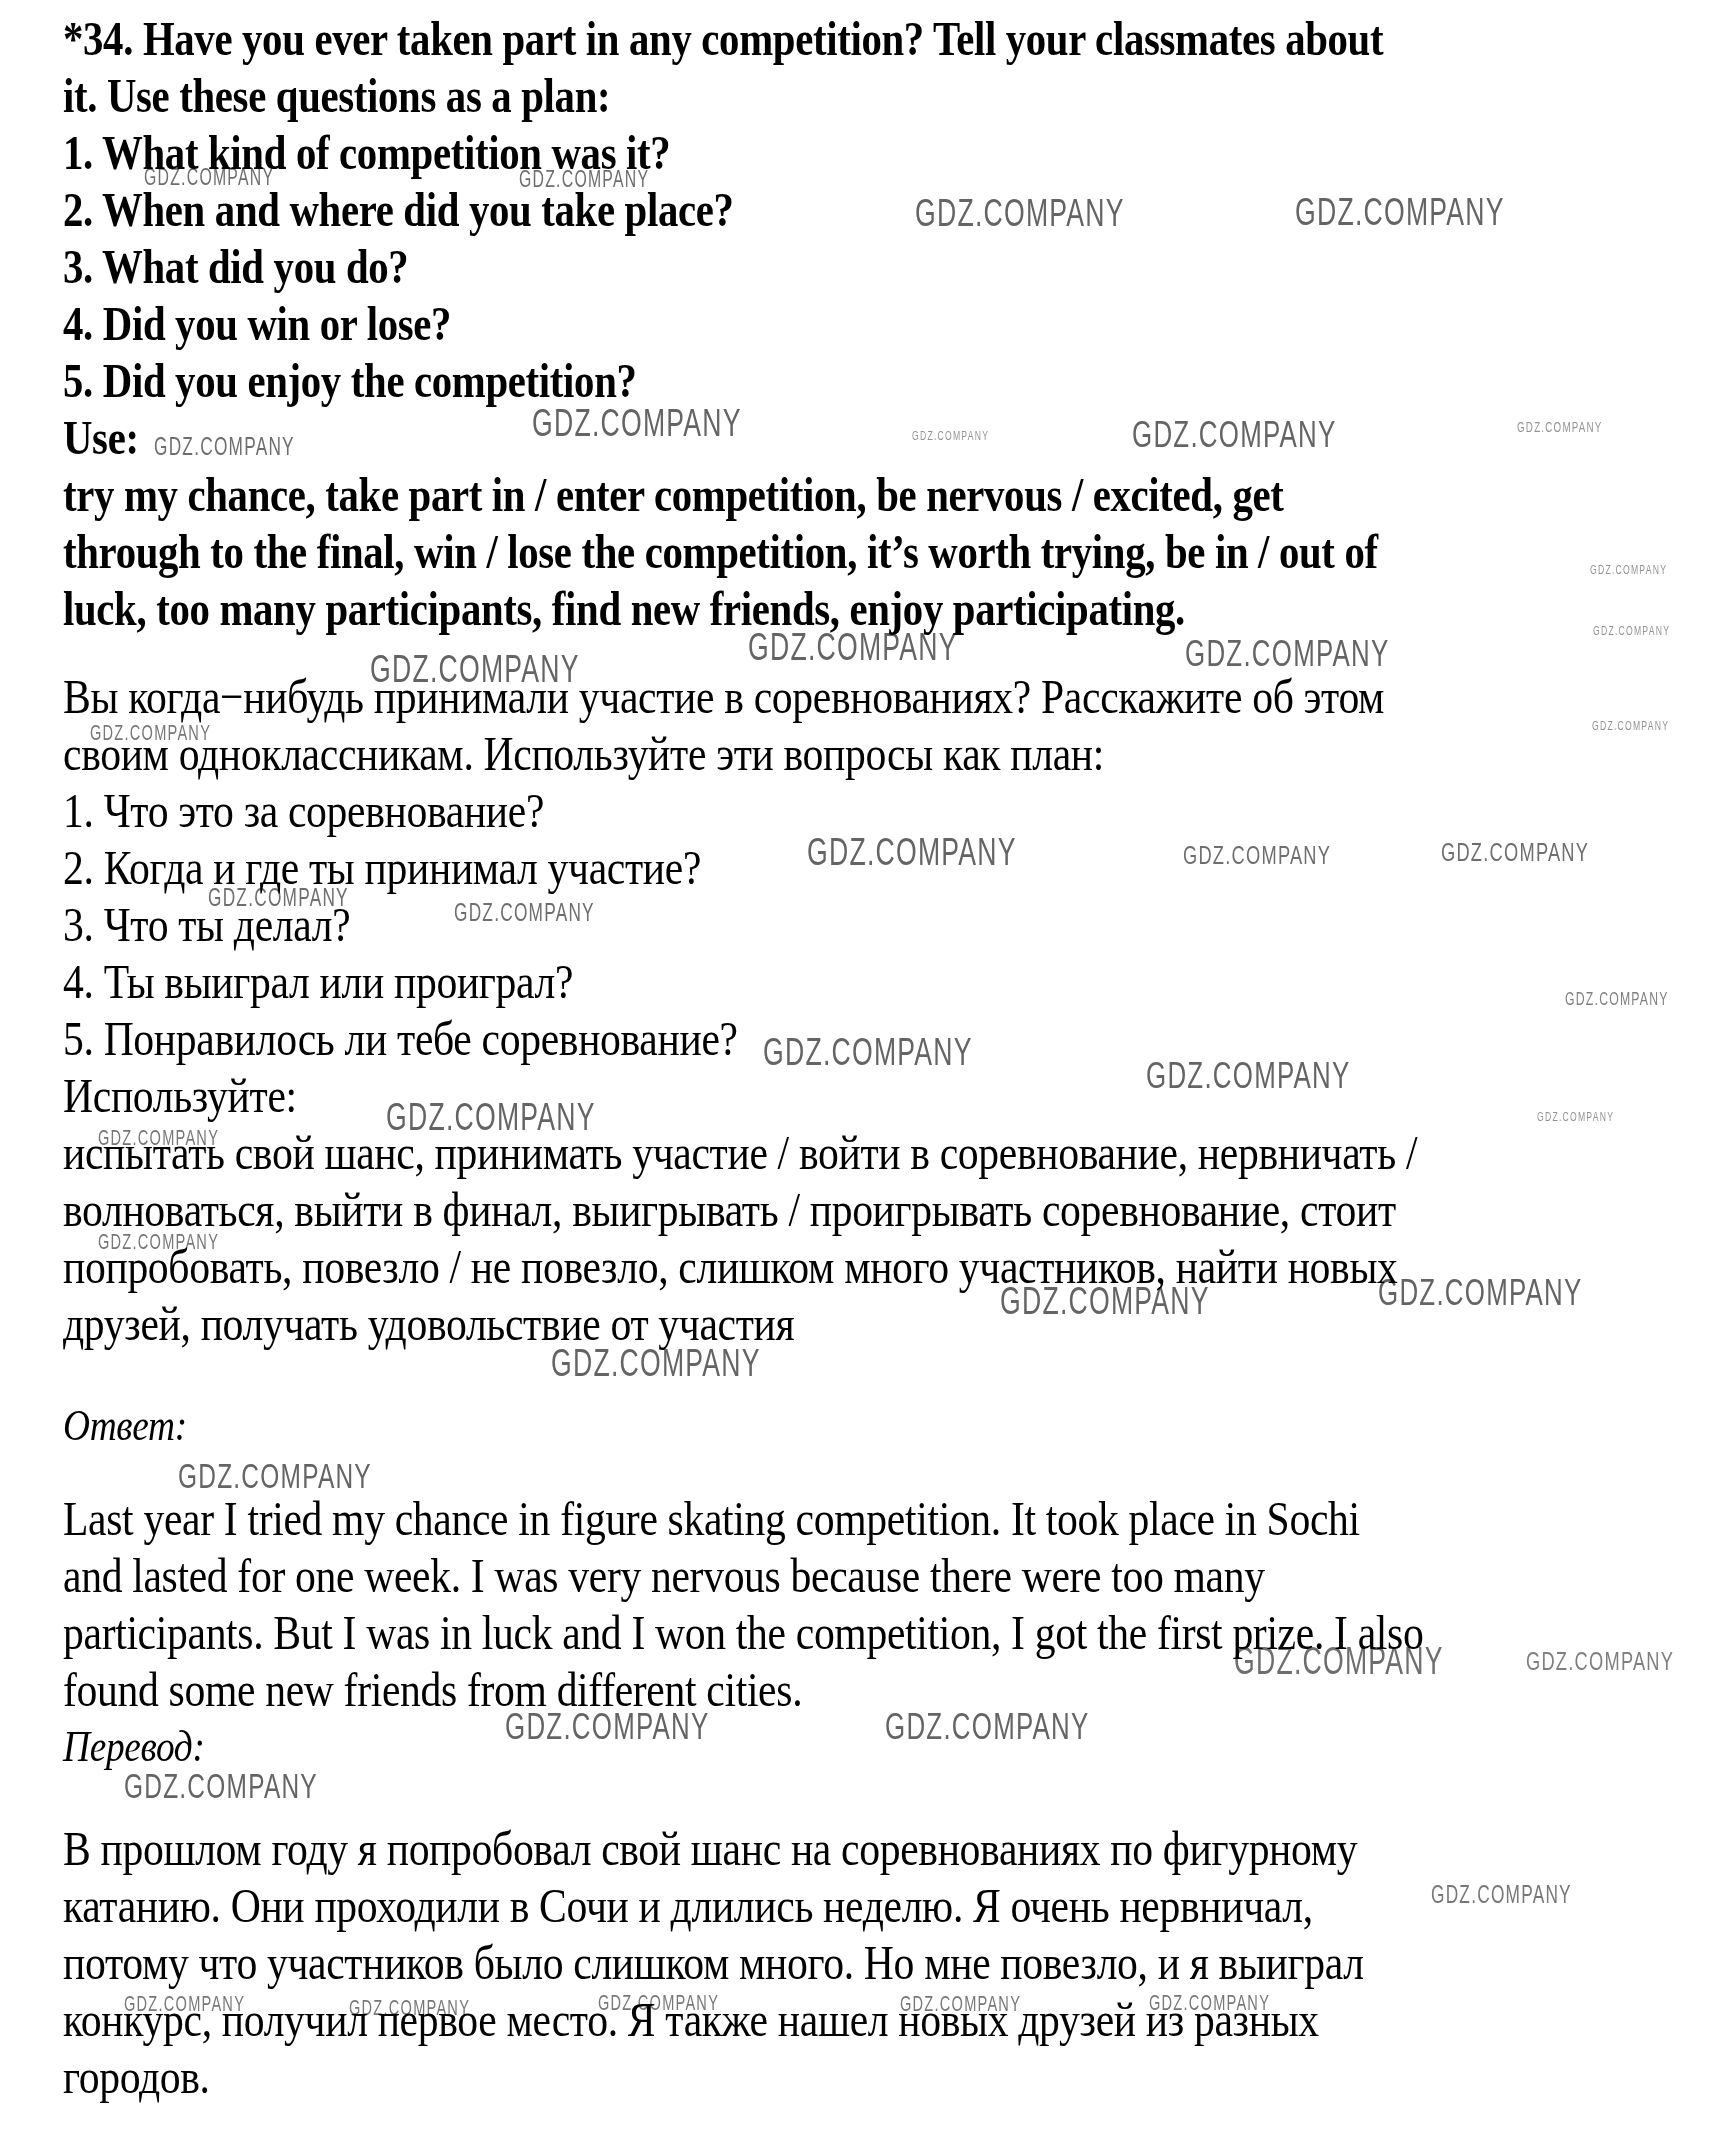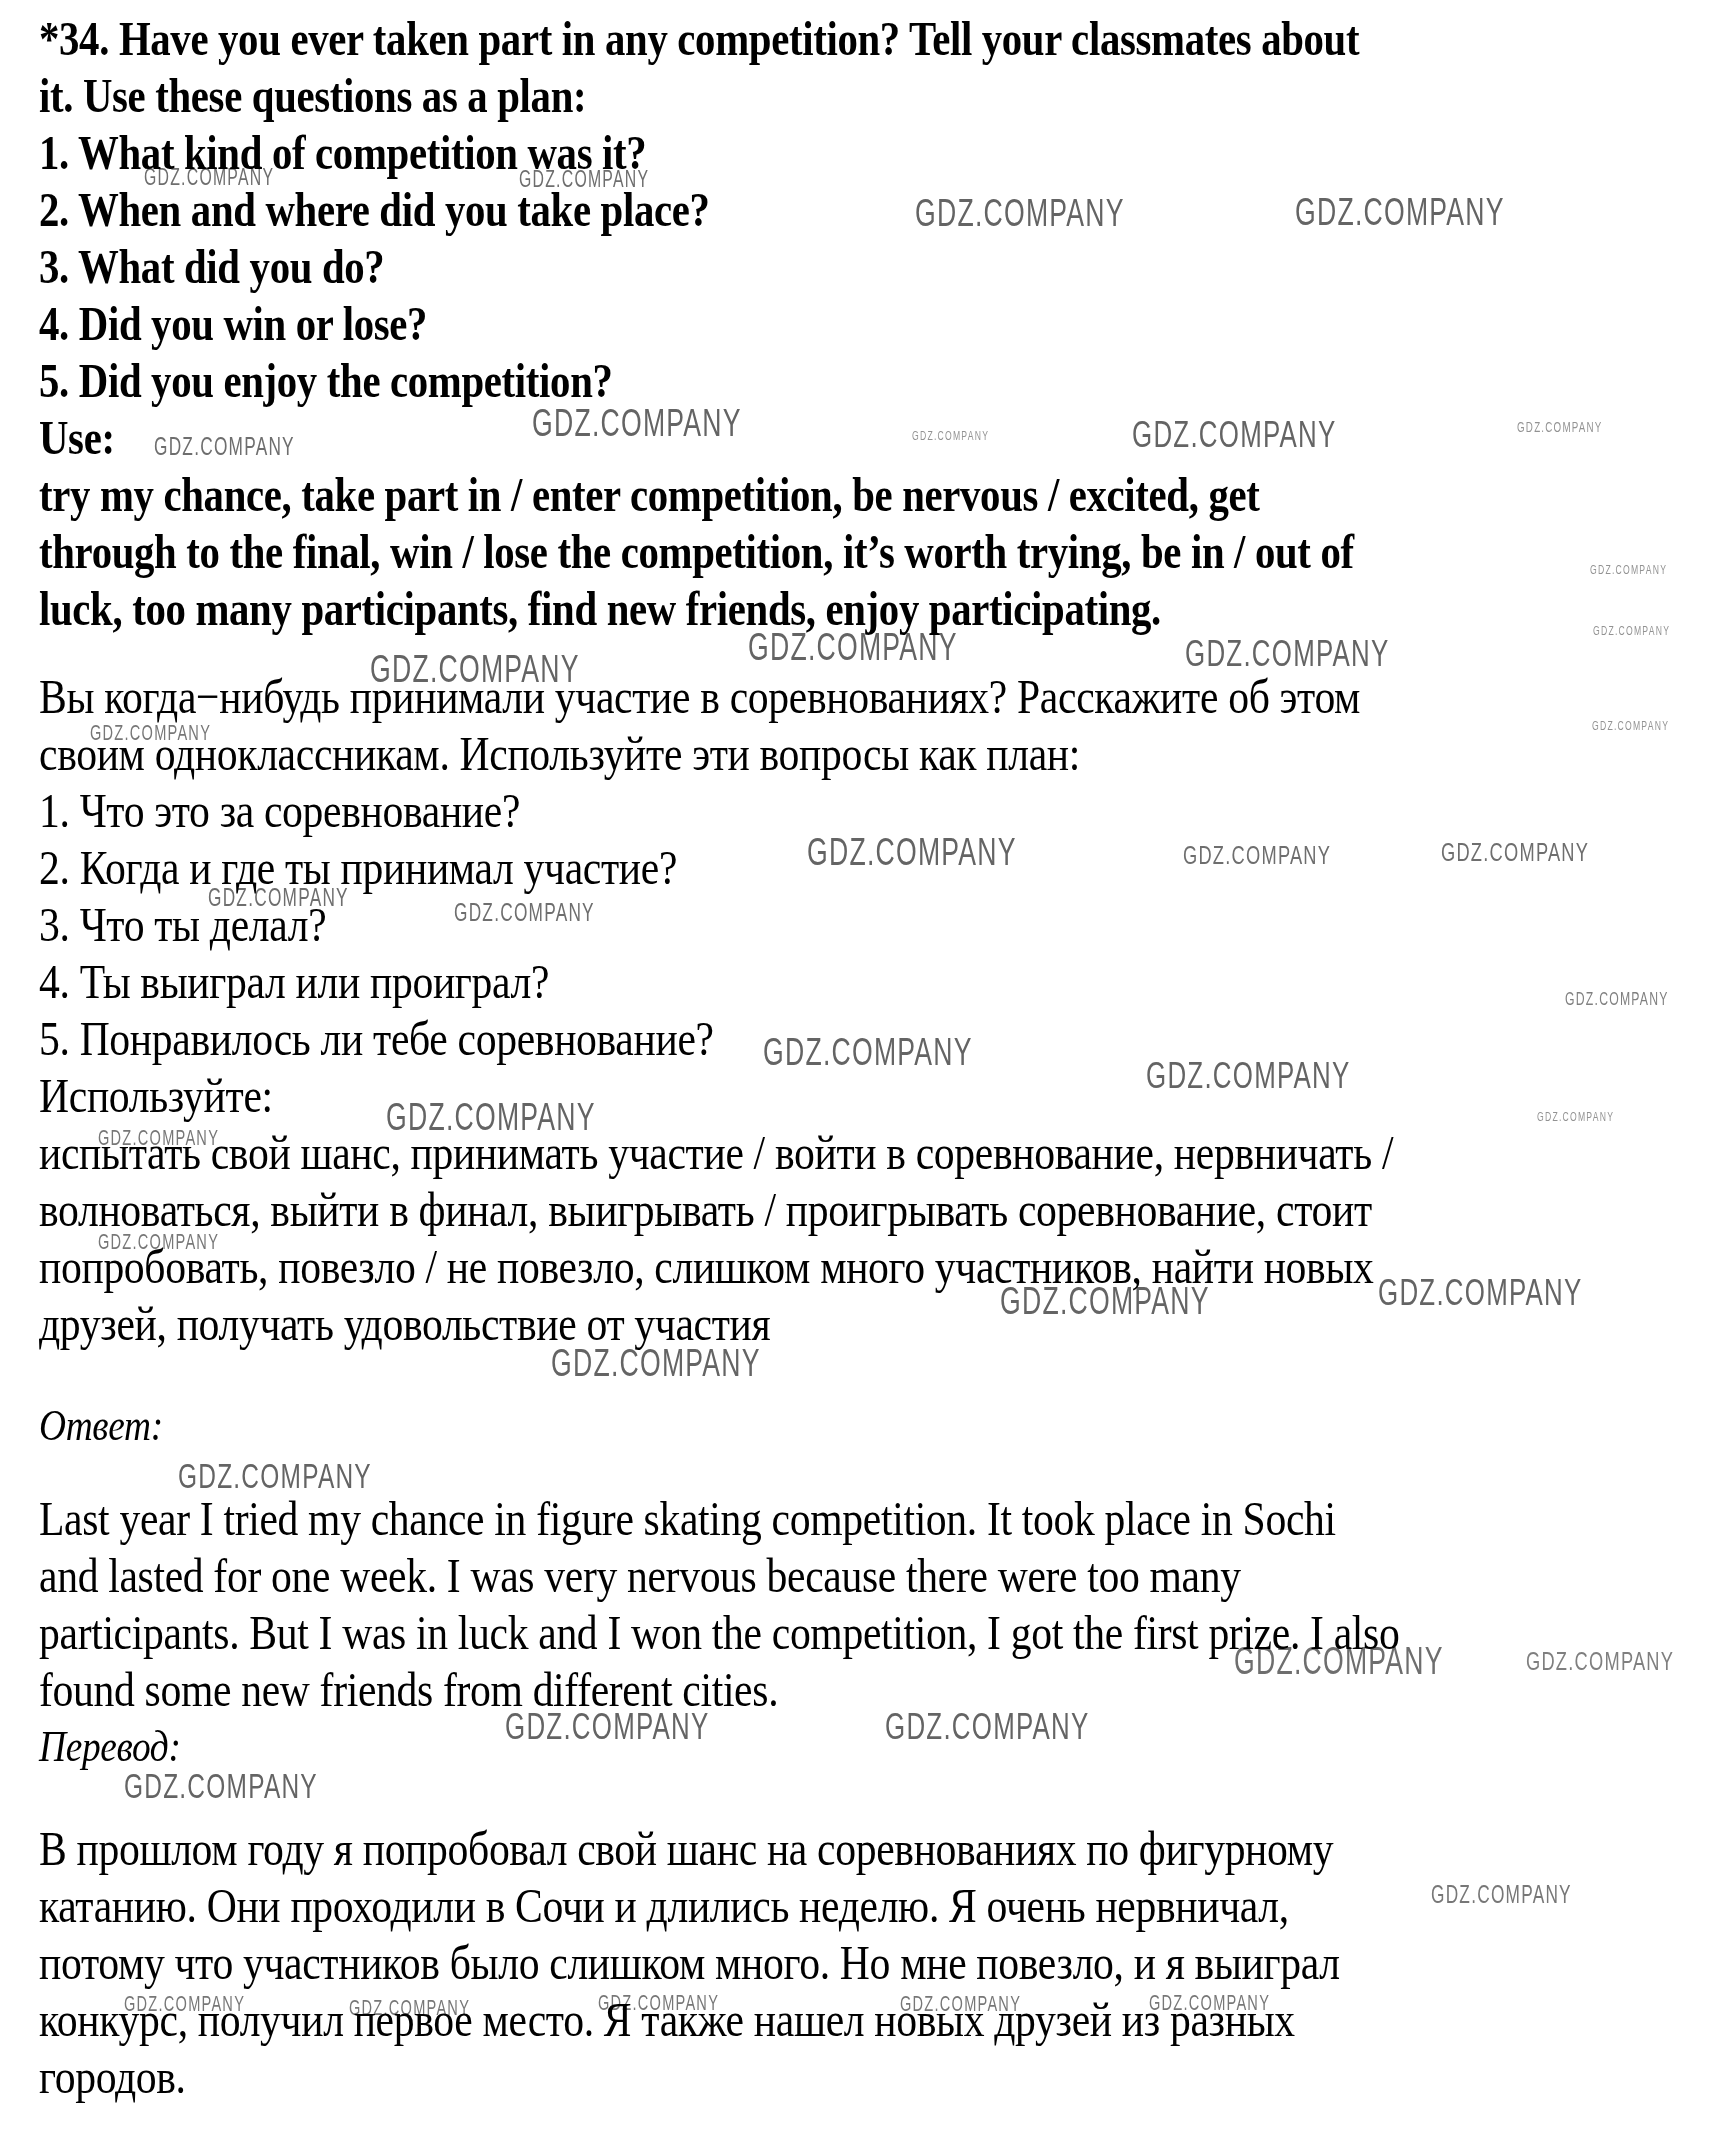--- a/index.html
+++ b/index.html
@@ -27,21 +27,21 @@
     font-weight: normal;
     color: #4a4a4a;
     letter-spacing: 1.7px;
     white-space: nowrap;
     line-height: 1;
     transform: scale(0.72, 1.05);
     transform-origin: 0 0;
   }
   .content {
     position: absolute;
-    left: 39px;
+    left: 63px;
     top: 10.2px;
     z-index: 2;
   }
   .line {
     white-space: nowrap;
     line-height: 57px;
     font-size: 49px;
     transform: scaleX(0.85);
     transform-origin: 0 50%;
     letter-spacing: -0.4px;

